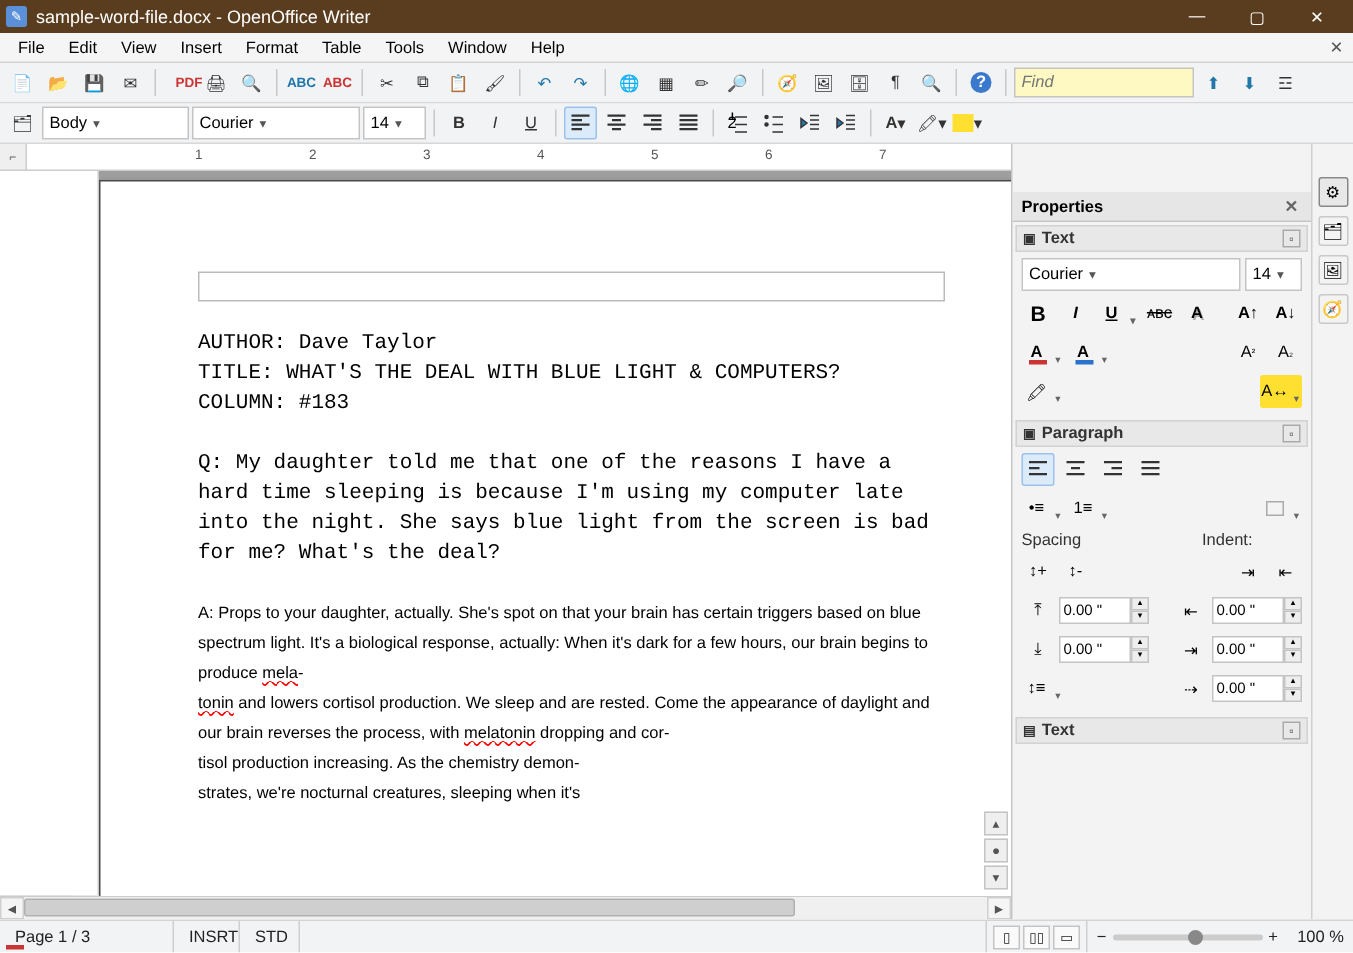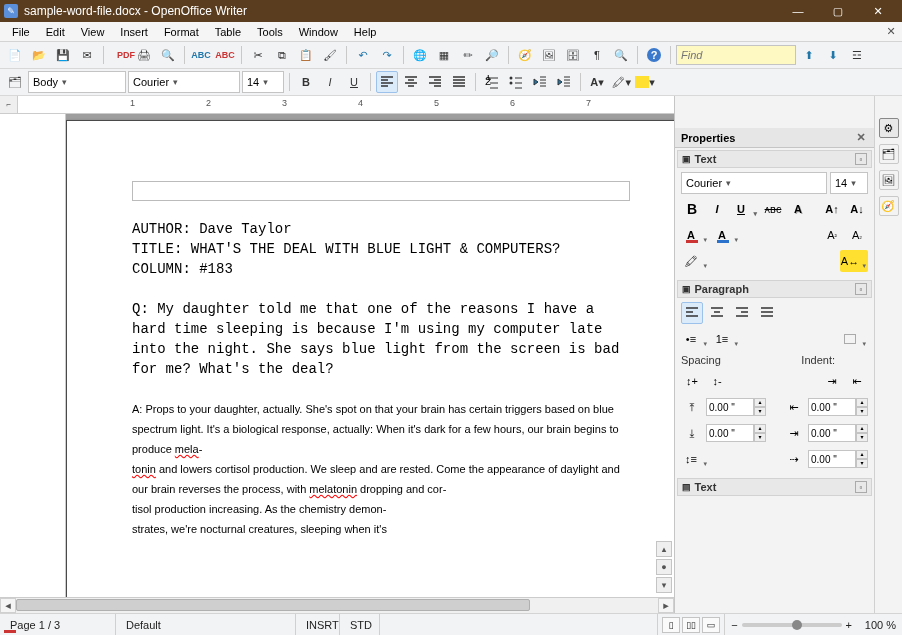--- a/index.html
+++ b/index.html
@@ -528,21 +528,20 @@
  <div class="iconstrip">
    <div class="sicon" style="border-color:#888;background:#e8e8e8;">⚙</div>
    <div class="sicon">🗂</div>
    <div class="sicon">🖼</div>
    <div class="sicon">🧭</div>
  </div>
 </div>
 
 <div class="statusbar">
  <div class="cell" style="width:116px;">Page 1 / 3</div>
- <div class="cell" style="width:180px;">Default</div>
  <div class="cell" style="width:44px;">INSRT</div>
  <div class="cell" style="width:40px;">STD</div>
  <div class="cell flex"></div>
  <div class="cell" style="padding:0 4px;gap:2px;">
    <div class="vb">▯</div>
    <div class="vb">▯▯</div>
    <div class="vb">▭</div>
  </div>
  <div class="zoom">
    <span style="cursor:pointer;">−</span>

